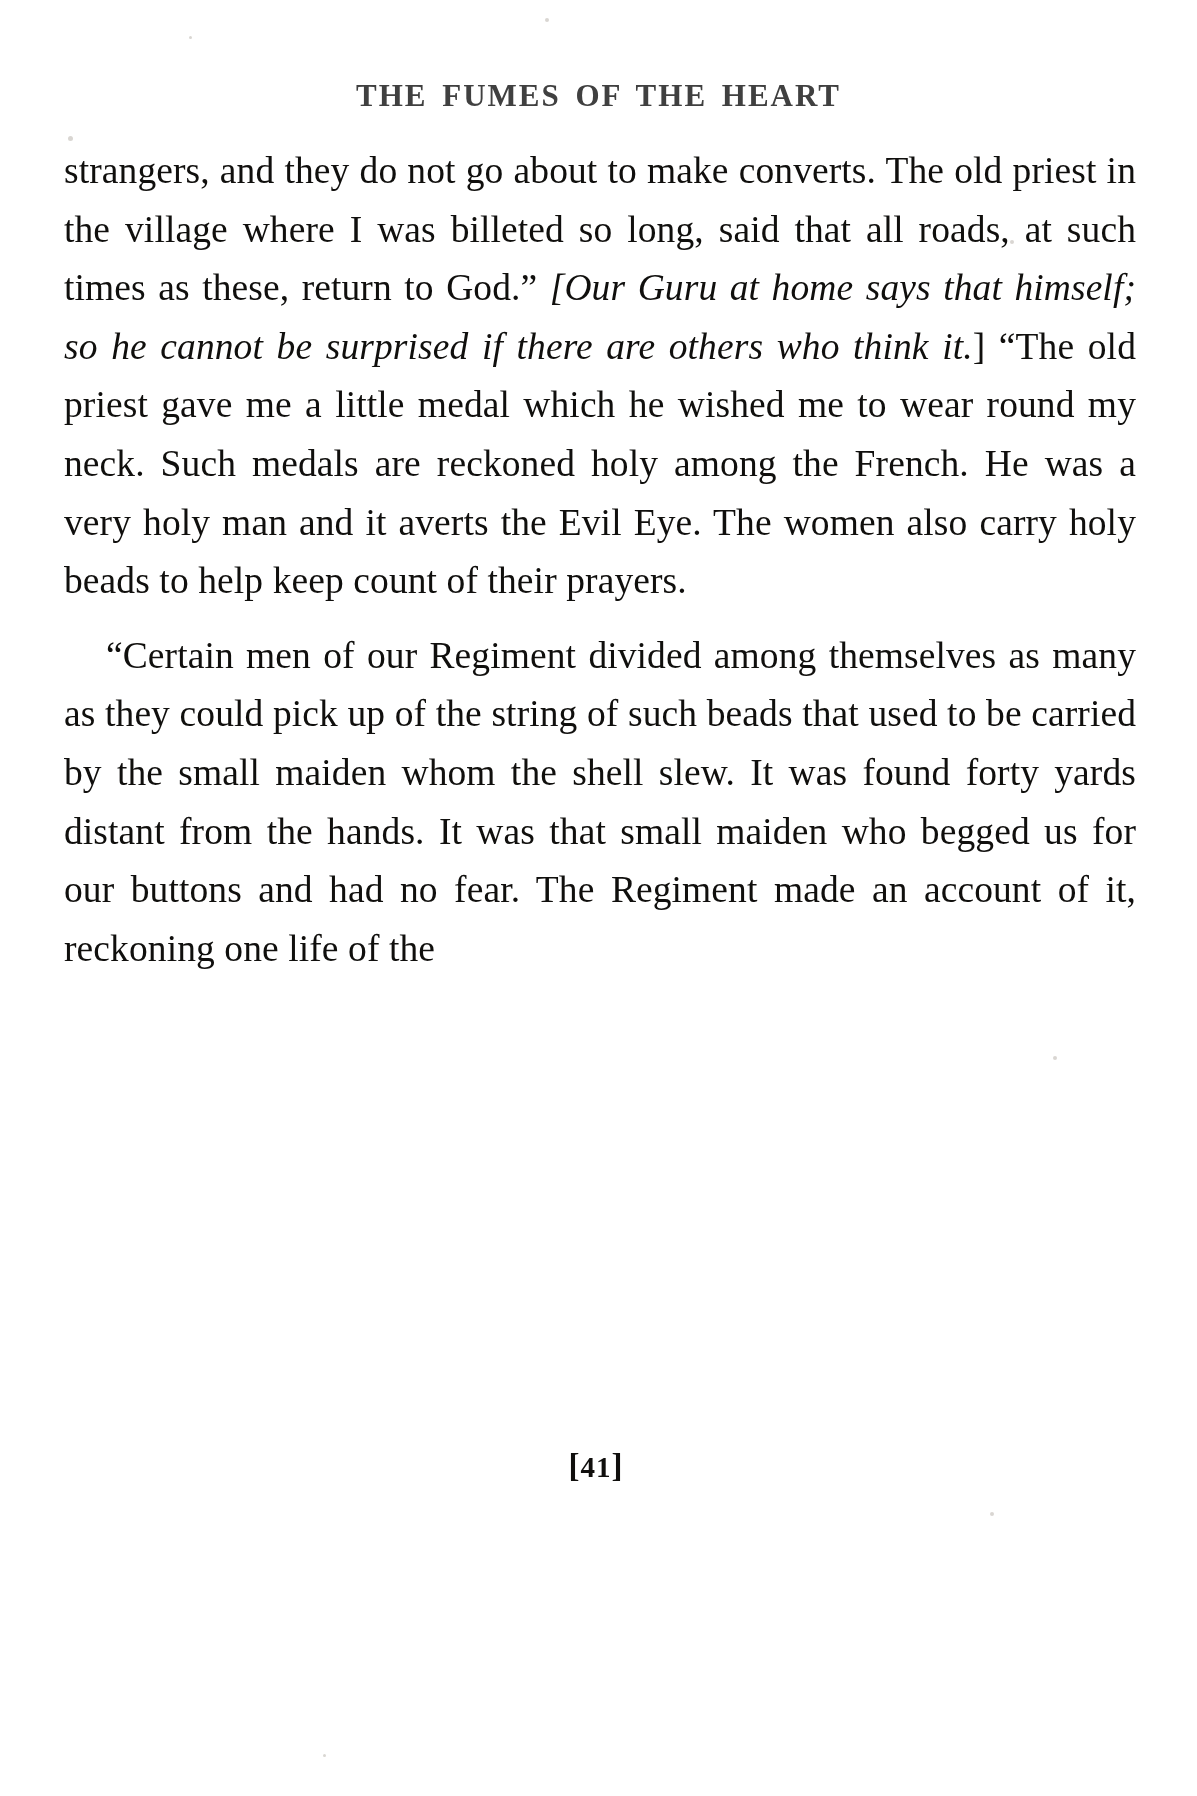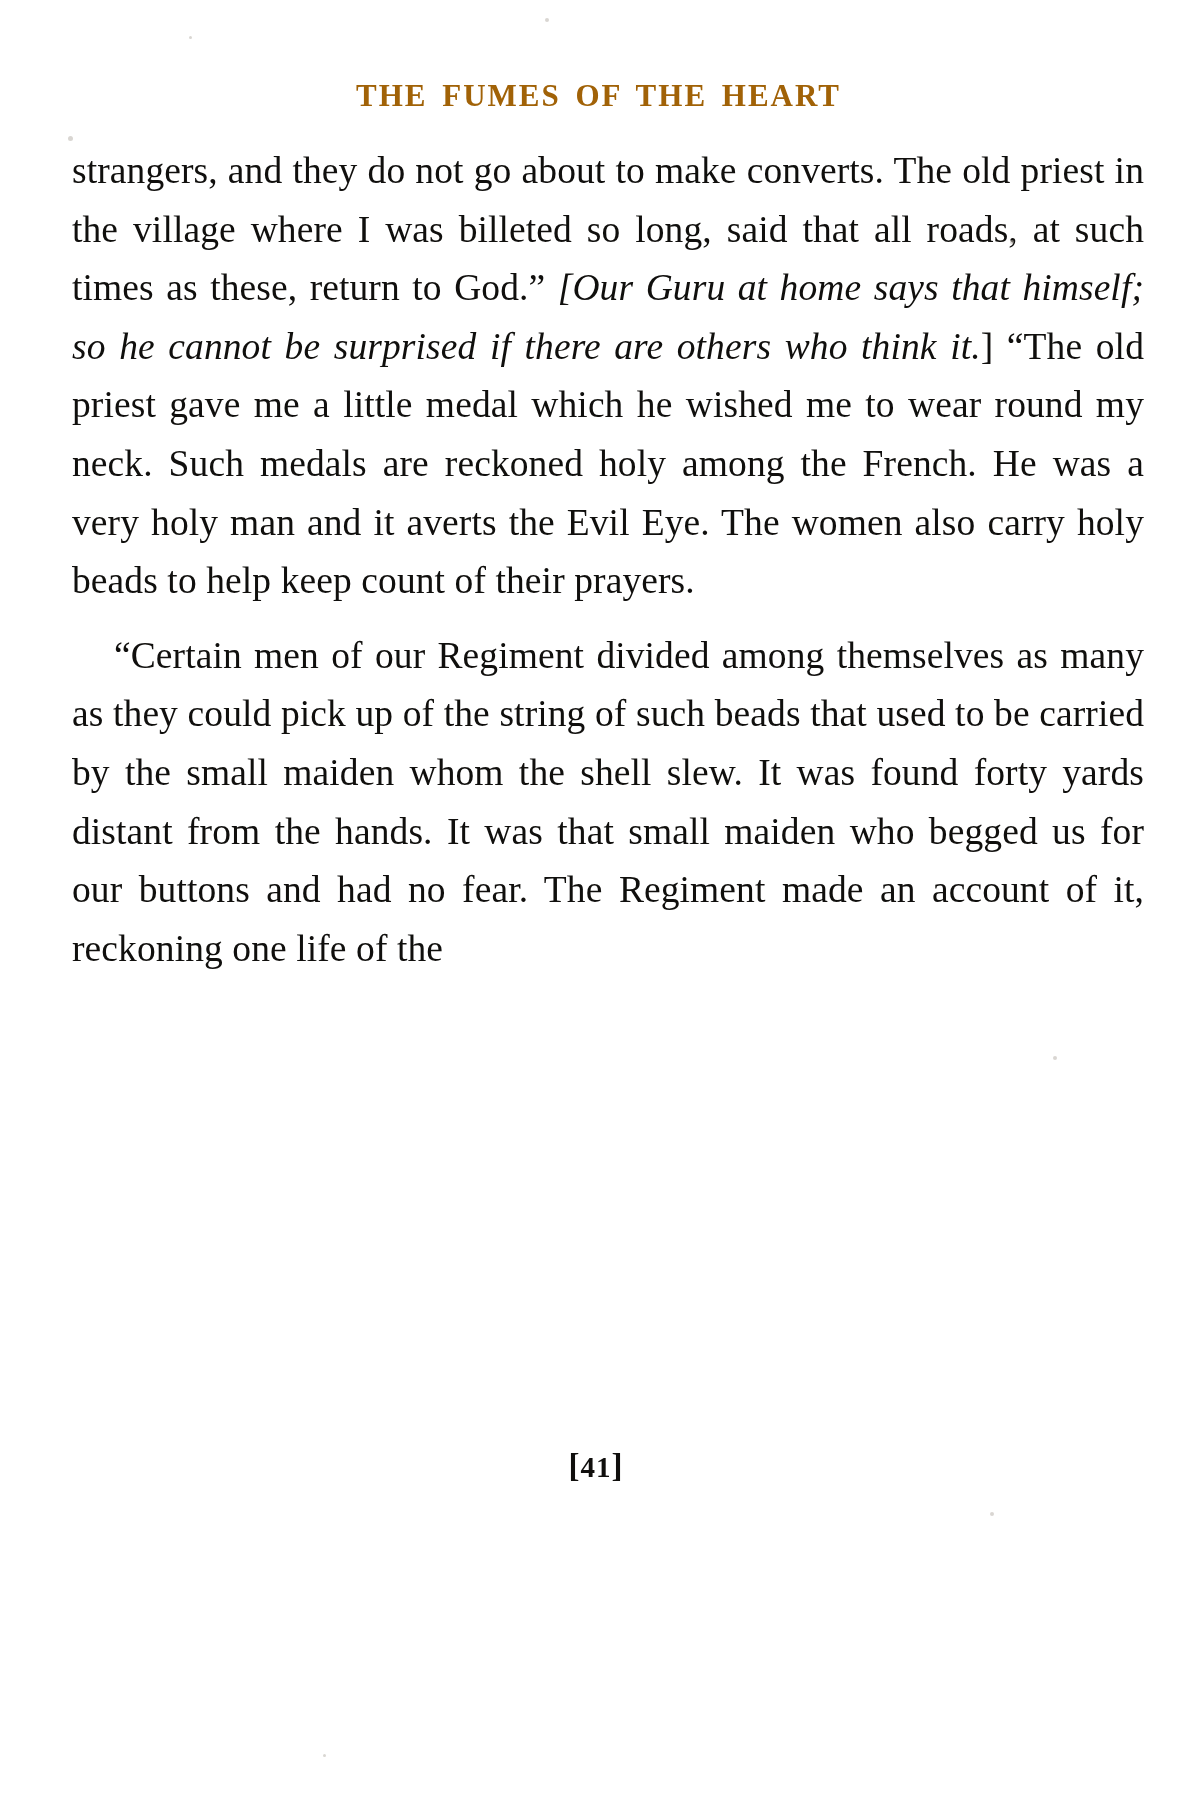--- a/index.html
+++ b/index.html
@@ -24,26 +24,26 @@
   .running-head {
     position: absolute;
     top: 78px;
     left: 0;
     width: 1197px;
     text-align: center;
     font-size: 31px;
     font-weight: 700;
     letter-spacing: 2.0px;
     word-spacing: 5px;
-    color: #a16207;
+    color: #404040;
   }
   .body-block {
     position: absolute;
     top: 142px;
-    left: 72px;
+    left: 64px;
     width: 1072px;
   }
   p.para {
     margin: 0;
     font-size: 37.5px;
     line-height: 58.6px;
     text-align: justify;
     text-align-last: left;
     color: #100f0d;
     letter-spacing: 0.1px;

